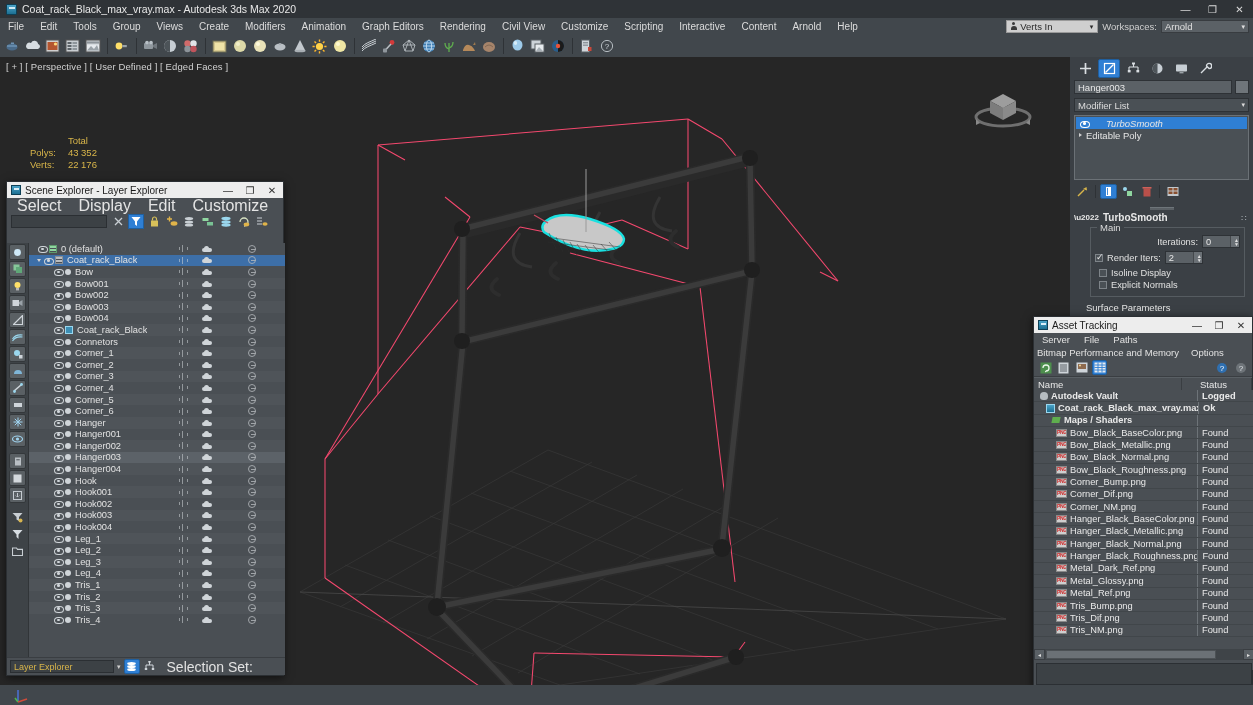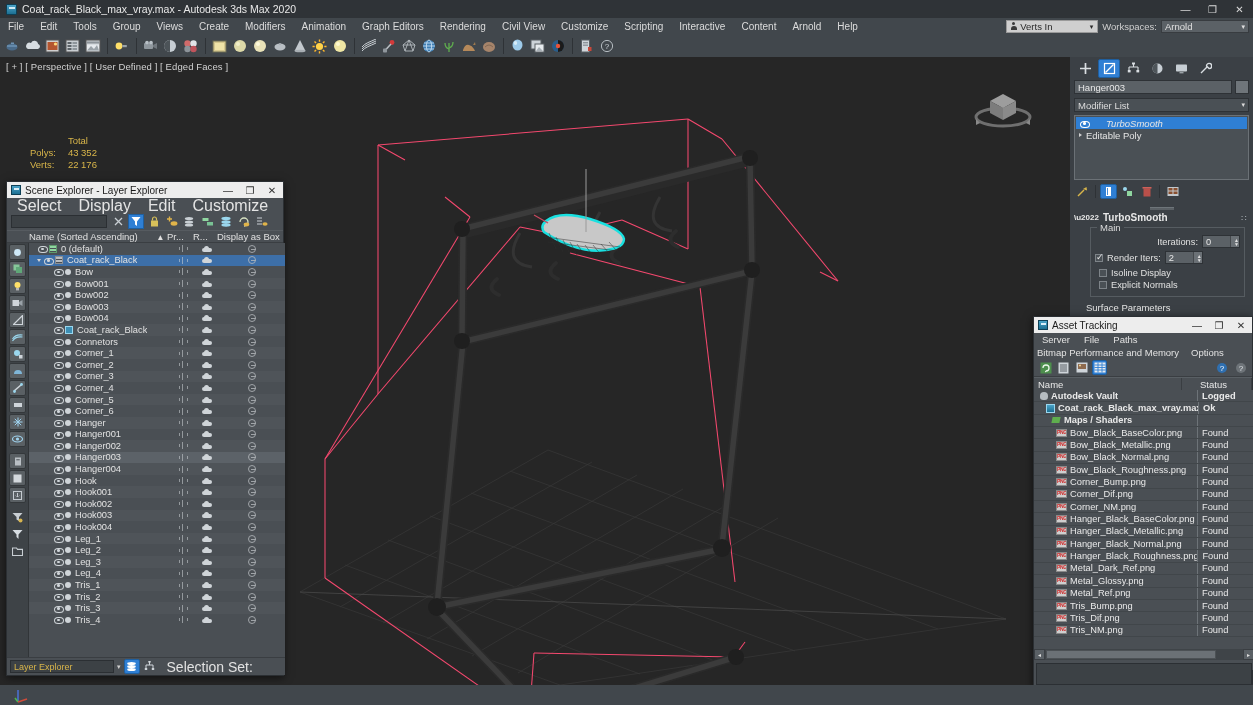--- a/index.html
+++ b/index.html
@@ -805,27 +805,20 @@
       <div class="sx-tb">
         <svg width="12" height="11" viewBox="0 0 12 11">
             <g stroke="#c9cfd4" stroke-width="1.1">
               <path d="M1 2 h5 M1 5 h5 M1 8 h5"></path>
             </g>
             <ellipse cx="9" cy="8" rx="2.6" ry="1.8" fill="#e0b44a"></ellipse>
           </svg>
       </div>
     </div>
 
-    <div class="sx-head">
-      <div class="c-name">Name (Sorted Ascending)</div>
-      <div style="width:9px">▴</div>
-      <div class="c-pr">Pr...</div>
-      <div class="c-r">R...</div>
-      <div class="c-db">Display as Box</div>
-    </div>
 
     <div class="sx-body">
       <div class="sx-vtools">
         <div class="vt">
           <svg width="9" height="9" viewBox="0 0 9 9">
               <circle cx="4.5" cy="4.5" r="3.4" fill="#cfe9f8"></circle>
             </svg>
           </div>
         <div class="vt">
           <svg width="10" height="10" viewBox="0 0 10 10">

